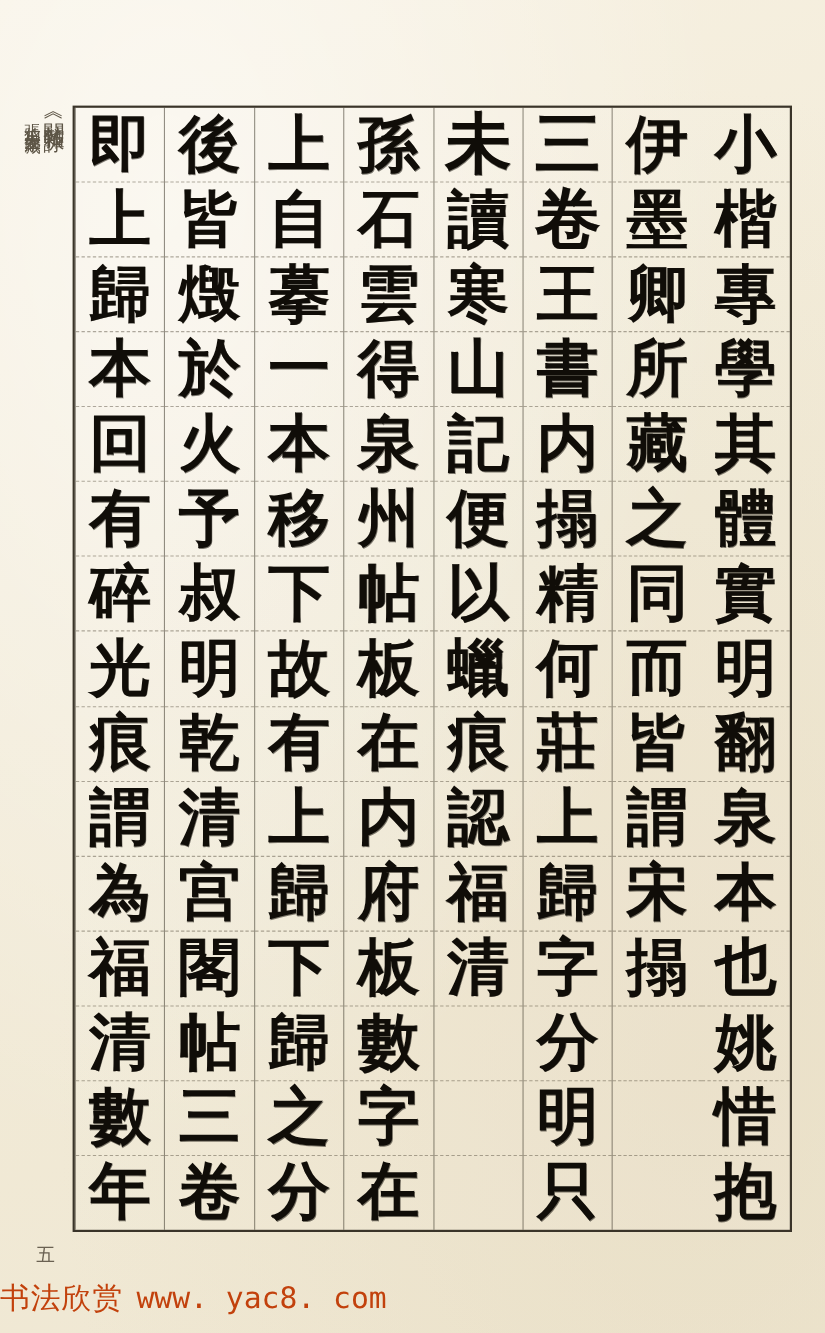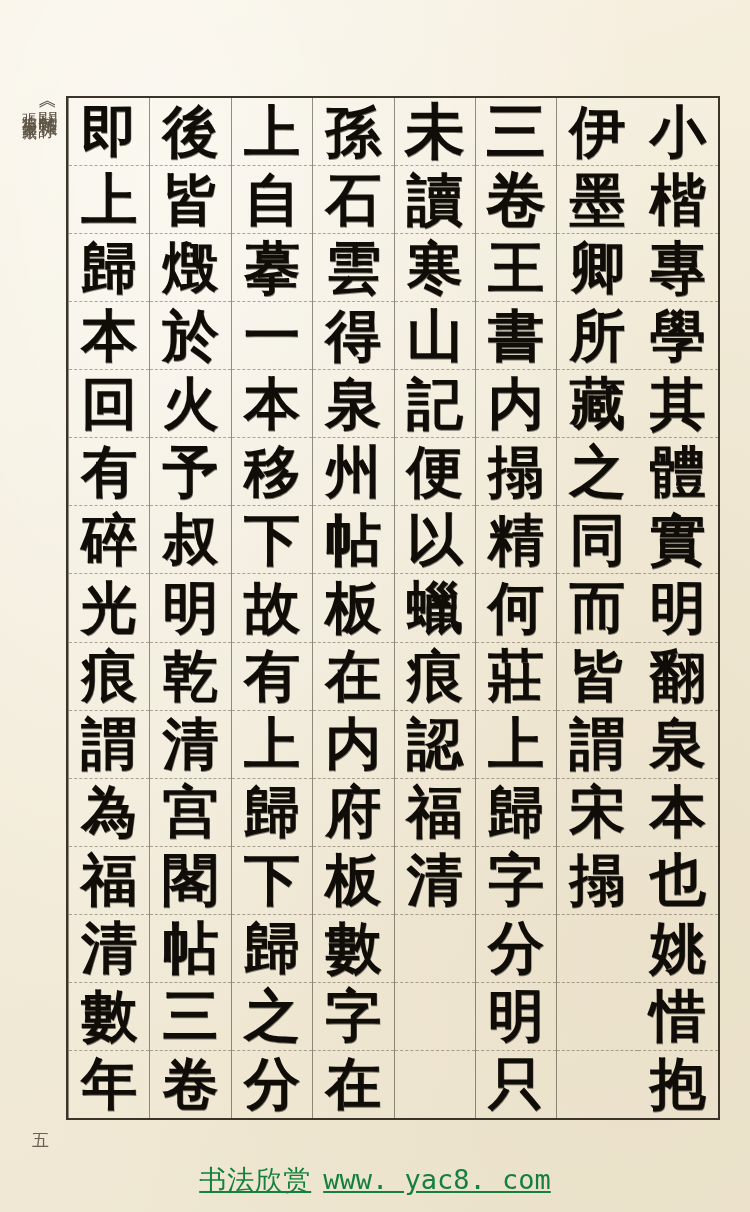--- a/index.html
+++ b/index.html
@@ -103,27 +103,25 @@
     text-shadow: 0.5px 0.5px 0 rgba(20,16,10,0.55);
   }
   .glyph.big { font-size: 60px; }
 
   
   .footer-watermark {
     position: absolute;
     left: 0;
     right: 0;
     bottom: 14px;
-    text-align: center;
-    color: #15803d;
+    color: #c2410c;
     font-family: "DejaVu Sans", sans-serif;
     font-size: 27px;
     letter-spacing: 1px;
     white-space: nowrap;
-    text-decoration: underline;
   }
   .footer-watermark .wm-url {
     font-family: "DejaVu Sans Mono", monospace;
     font-size: 27px;
     letter-spacing: 0px;
     margin-left: 12px;
   }
 </style>
 </head>
 <body>

